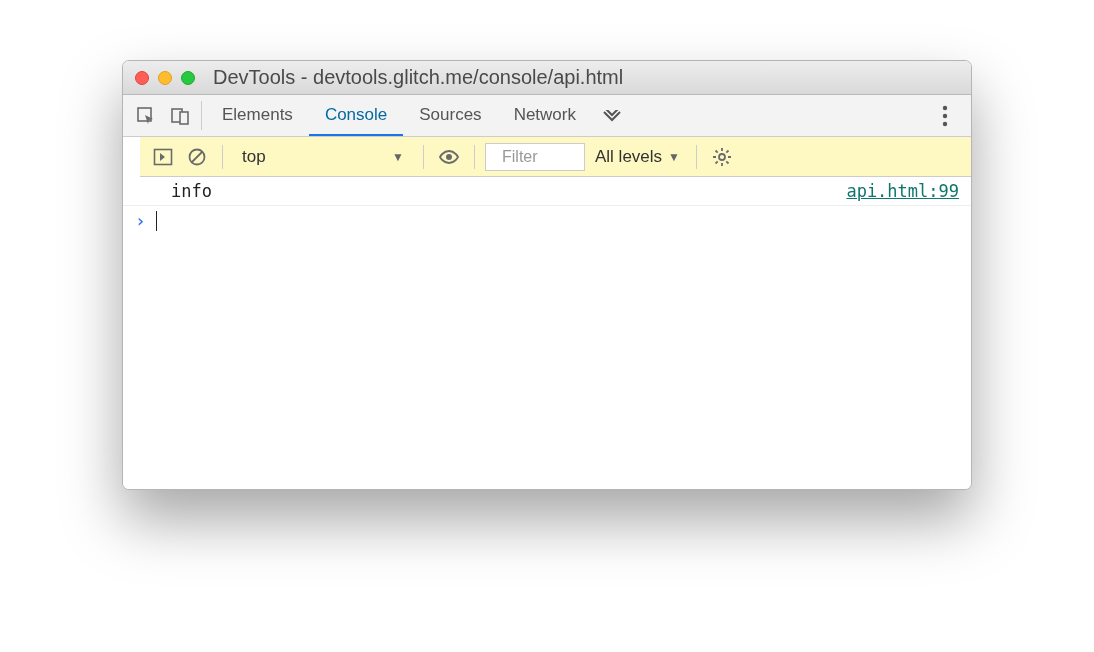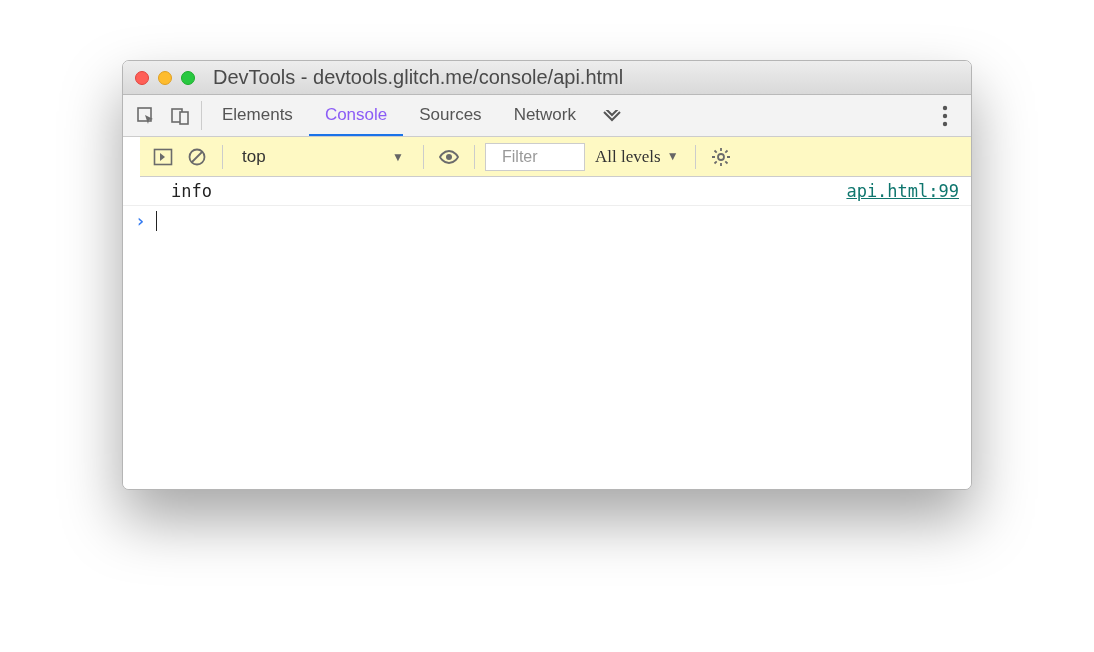--- a/index.html
+++ b/index.html
@@ -59,21 +59,21 @@
     width: 1px; background: #ccc; margin: 6px 4px;
   }
   .tabs { display: flex; align-items: stretch; }
   .tab {
     padding: 0 16px;
     display: flex; align-items: center;
     color: #555; font-size: 17px;
     cursor: pointer;
     border-bottom: 2px solid transparent;
   }
-  .tab.active { color: #8b5cf6; border-bottom: 2px solid #1a73e8; }
+  .tab.active { color: #0369a1; border-bottom: 2px solid #1a73e8; }
   .tb-more {
     width: 40px; display: flex; align-items: center; justify-content: center;
     color: #555; font-size: 20px; cursor: pointer;
   }
   .tb-menu {
     margin-left: auto;
     width: 40px; display: flex; align-items: center; justify-content: center;
     color: #555; cursor: pointer;
   }
   
@@ -109,21 +109,20 @@
     padding: 0 16px;
     font-size: 16px;
     color: #333;
     width: 100px;
   }
   .filter-input::placeholder { color: #999; }
   .levels {
     display: flex; align-items: center; gap: 6px;
     color: #333; font-size: 17px; cursor: pointer;
     padding: 0 6px;
-    font-family: Liberation Serif, serif;
   }
   .levels .caret { color: #666; font-size: 12px; }
   .fb-divider { width: 1px; background: #ccc; height: 24px; margin: 0 6px; }
   
   .console-body {
     flex: 1;
     background: #fff;
     font-family: Menlo, Consolas, monospace;
     font-size: 17px;
     overflow: auto;

